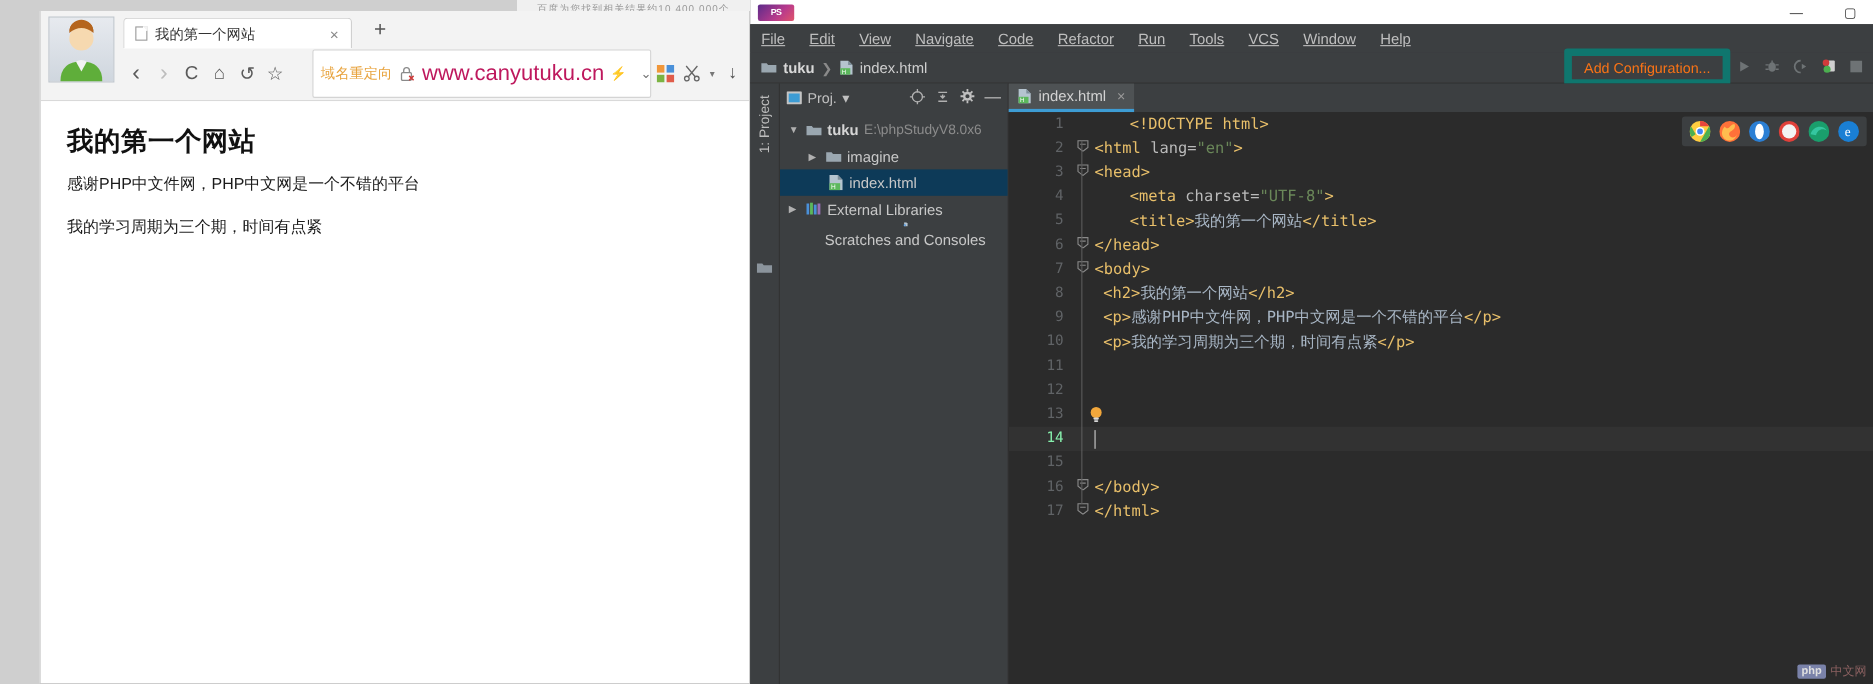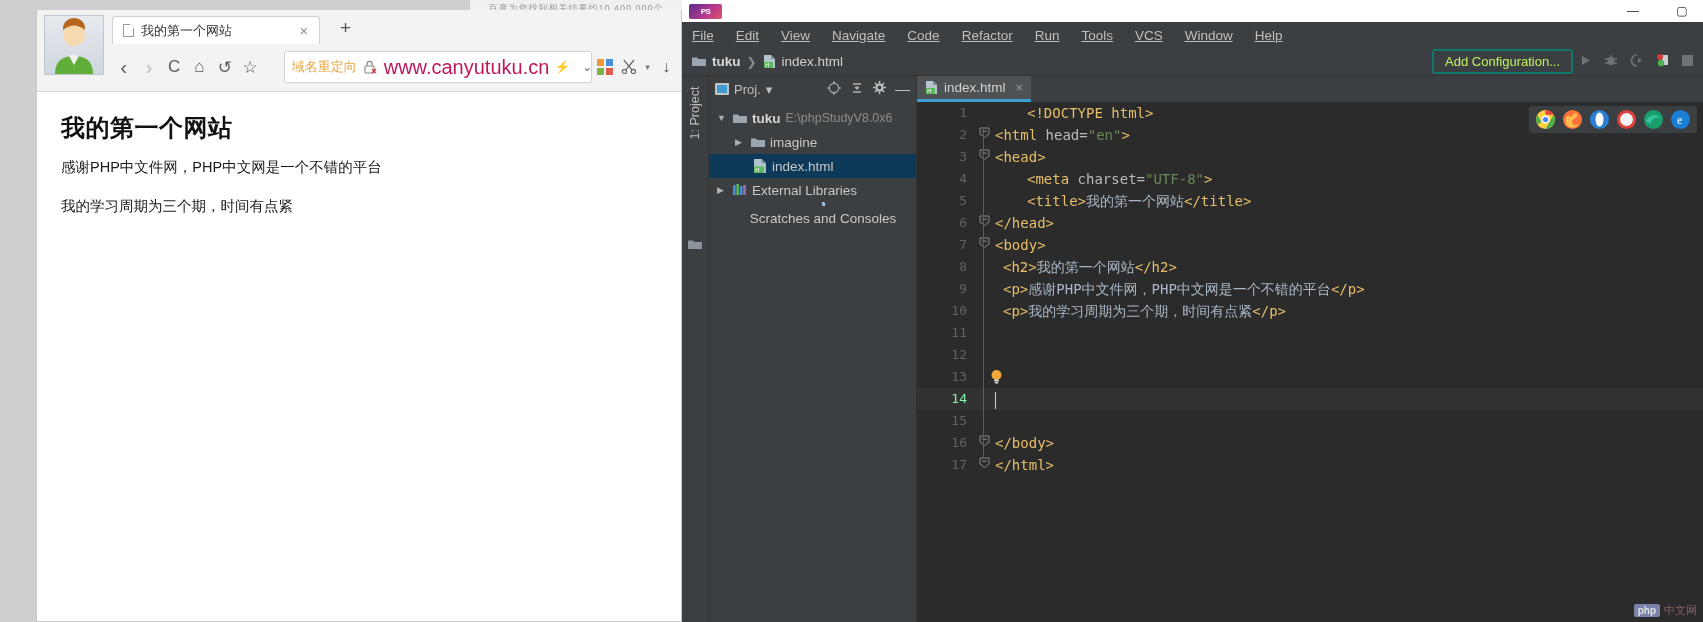--- a/index.html
+++ b/index.html
@@ -45,21 +45,21 @@
   }
   .btab .doc-ico { width: 11px; height: 13px; border: 1px solid #9a9a9a; background:#fff; position:relative; flex: 0 0 auto;}
   .btab .doc-ico:after{content:"";position:absolute;right:-1px;top:-1px;border-width:0 4px 4px 0;border-style:solid;border-color:#fff #f3f3f3;}
   .btab-title { flex: 1 1 auto; white-space: nowrap; overflow: hidden; }
   .btab-close { color: #8a8a8a; font-size: 14px; padding: 0 3px; }
   .newtab { font-size: 19px; color: #555; margin-left: 12px; padding: 0 8px 3px; align-self: center; }
   .navrow { position: absolute; left: 75px; top: 38px; right: 4px; height: 38px; display: flex; align-items: center; gap: 2px; }
   .nvbtn { width: 28px; height: 28px; display: flex; align-items: center; justify-content: center; color: #5a5a5a; }
   .nvbtn.dim { color: #bdbdbd; }
   .omnibox {
-    flex: 1 1 auto; height: 32px; margin-left: 20px;
+    flex: 1 1 auto; height: 44px; margin-left: 20px;
     background: #fff; border: 1px solid #d4d4d4; border-radius: 2px;
     display: flex; align-items: center; gap: 6px; padding: 0 4px 0 7px;
     font-size: 14px; overflow: hidden;
   }
   .redirect-tag { color: #e8a33d; font-size: 13px; white-space: nowrap; }
   .lock-ico { position: relative; width: 15px; height: 14px; flex: 0 0 auto; }
   .url-text { color: #be185d; font-size: 20px; white-space: nowrap; flex: 1 1 auto; }
   .omni-sep { width: 1px; height: 20px; background: #e2e2e2; }
   .omni-ico { width: 22px; display: flex; align-items: center; justify-content: center; color: #707070; font-size: 12px; }
   .ext-ico { width: 26px; display:flex; align-items:center; justify-content:center;}
@@ -86,21 +86,21 @@
   .twbtn { width: 42px; height: 22px; display: flex; align-items: center; justify-content: center; color: #333; font-size: 12px; }
 
   .menubar { height: 26px; display: flex; align-items: center; padding-left: 10px; gap: 22px; font-size: 13.5px; color: #bfbfbf; background: #3c3f41;}
   .menubar span u { text-decoration: underline; }
 
   .navbar { height: 28px; display: flex; align-items: center; padding-left: 10px; gap: 6px; font-size: 13.5px; background: #3c3f41; border-bottom: 1px solid #323232;}
   .crumb { display: flex; align-items: center; gap: 6px; color: #cfcfcf; }
   .crumb.bold { font-weight: bold; color: #d8d8d8;}
   .chev { color: #8a8a8a; font-size: 12px; }
   .navbar .spacer { flex: 1 1 auto; }
-  .addcfg { border: 2px solid #0f766e; border-radius: 3px; padding: 3px 11px; font-size: 13px; color: #bef264; text-align: center; }
+  .addcfg { border: 7px solid #0f766e; border-radius: 3px; padding: 3px 11px; font-size: 13px; color: #f97316; text-align: center; }
   .runicons { display: flex; align-items: center; gap: 12px; padding-right: 10px; }
 
   .ide-body { position: absolute; left: 0; top: 76px; right: 0; bottom: 0; display: flex; }
   .leftbar { width: 27px; background: #3c3f41; position: relative; border-right: 1px solid #323232; }
   .vtab {
     position: absolute; left: -22px; top: 30px;
     transform: rotate(-90deg); transform-origin: center;
     width: 70px; text-align: center;
     font-size: 12.5px; color: #bdbdbd; white-space: nowrap;
   }
@@ -406,21 +406,21 @@
             <span class="x">×</span>
           </div>
         </div>
 
         <div class="editor">
           <div class="codearea" id="codearea">
               <div class="cline"><span class="gutter">1</span><span class="fold"></span><span class="code" style="padding-left: 36px;"><span class="doctype">&lt;!DOCTYPE html&gt;</span></span></div>
               <div class="cline"><span class="gutter">2</span><span class="fold"><svg width="11" height="11" viewBox="0 0 11 11">
                     <path d="M1 1h9v6l-4.5 3.5L1 7z" fill="none" stroke="#8a8a8a" stroke-width="1"></path>
                     <path d="M3 4.2h5" stroke="#8a8a8a" stroke-width="1"></path>
-                  </svg></span><span class="code" style="padding-left: 4px;"><span class="tag">&lt;html </span><span class="attr">head=</span><span class="str">"en"</span><span class="tag">&gt;</span></span></div>
+                  </svg></span><span class="code" style="padding-left: 4px;"><span class="tag">&lt;html </span><span class="attr">lang=</span><span class="str">"en"</span><span class="tag">&gt;</span></span></div>
               <div class="cline"><span class="gutter">3</span><span class="fold"><svg width="11" height="11" viewBox="0 0 11 11">
                     <path d="M1 1h9v6l-4.5 3.5L1 7z" fill="none" stroke="#8a8a8a" stroke-width="1"></path>
                     <path d="M3 4.2h5" stroke="#8a8a8a" stroke-width="1"></path>
                   </svg></span><span class="code" style="padding-left: 4px;"><span class="tag">&lt;head&gt;</span></span></div>
               <div class="cline"><span class="gutter">4</span><span class="fold"></span><span class="code" style="padding-left: 36px;"><span class="tag">&lt;meta </span><span class="attr">charset=</span><span class="str">"UTF-8"</span><span class="tag">&gt;</span></span></div>
               <div class="cline"><span class="gutter">5</span><span class="fold"></span><span class="code" style="padding-left: 36px;"><span class="tag">&lt;title&gt;</span><span class="txt">我的第一个网站</span><span class="tag">&lt;/title&gt;</span></span></div>
               <div class="cline"><span class="gutter">6</span><span class="fold"><svg width="11" height="11" viewBox="0 0 11 11">
                     <path d="M1 1h9v6l-4.5 3.5L1 7z" fill="none" stroke="#8a8a8a" stroke-width="1"></path>
                     <path d="M3 4.2h5" stroke="#8a8a8a" stroke-width="1"></path>
                   </svg></span><span class="code" style="padding-left: 4px; text-align: center;"><span class="tag">&lt;/head&gt;</span></span></div>

